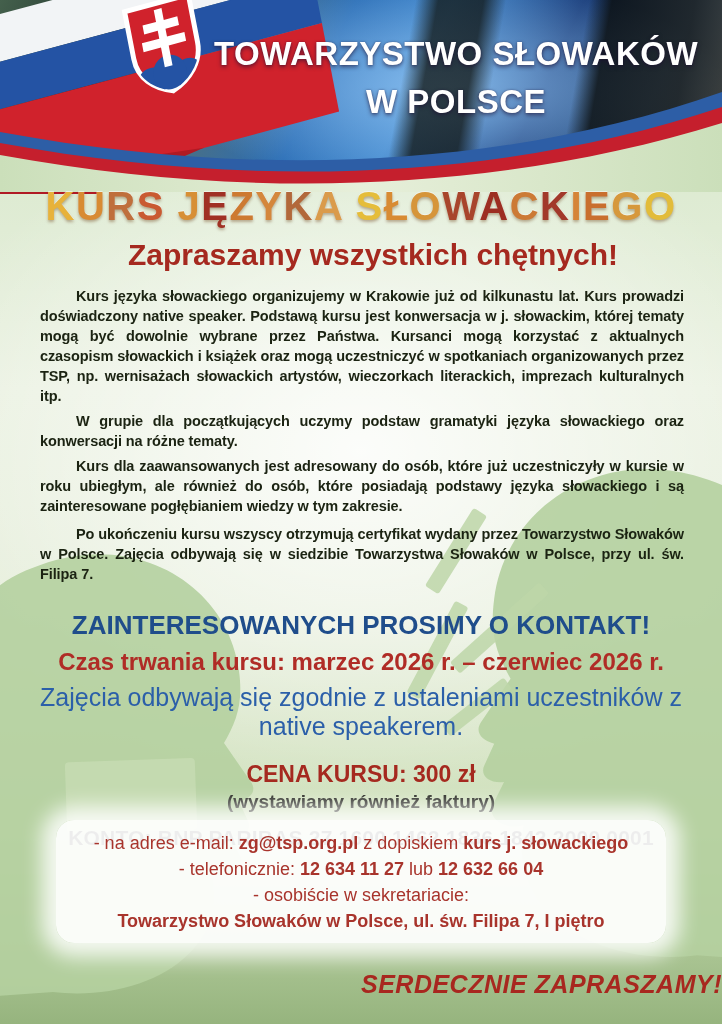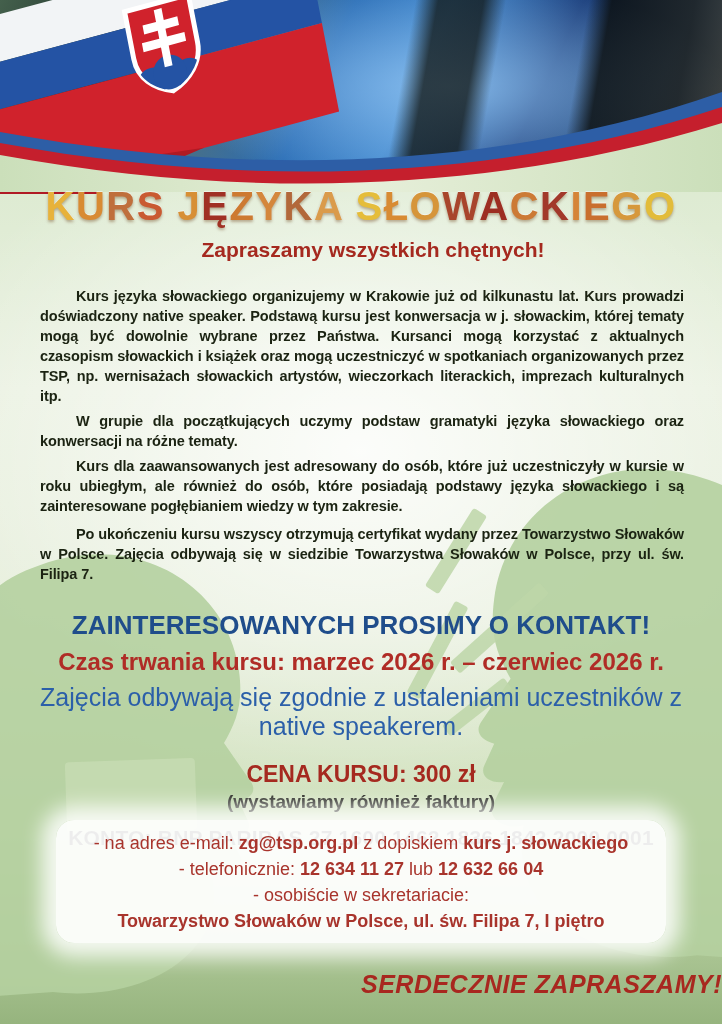--- a/index.html
+++ b/index.html
@@ -47,21 +47,21 @@
 
   
   .hero-title{
     position:absolute; left:0; right:0; top:184px;
     text-align:center; font-size:40px; font-weight:700; letter-spacing:1.5px;
     text-shadow:0 2px 3px rgba(101,52,10,.38), 0 -1px 0 rgba(255,255,255,.55);
     white-space:nowrap;
   }
   .hero-subtitle{
     position:absolute; left:0; right:0; top:238px;
-    text-align:center; font-size:21px; font-weight:700;
+    text-align:center; font-size:30px; font-weight:700;
     color:var(--c-dark-red,#a5291f);
     padding-left:24px;
   }
 
   
   .body-text{
     position:absolute; left:40px; right:38px; top:286px;
     color:var(--c-body-text,#1b2312);
     font-size:14.5px; font-weight:700; line-height:20px;
     text-align:justify; letter-spacing:-0.1px;
@@ -131,20 +131,24 @@
             </clipPath>
           <g clip-path="url(#shieldclip)">
             <circle cx="14" cy="76" r="15" fill="#2453a4"></circle>
             <circle cx="52" cy="76" r="15" fill="#2453a4"></circle>
             <circle cx="33" cy="70" r="17" fill="#2453a4"></circle>
           </g>
           <path fill="#ffffff" d="M29,6 h8 v12 h14 v9 h-14 v8 h18 v9 h-18 v20 h-8 v-20 h-18 v-9 h18 v-8 h-14 v-9 h14 Z"></path>
         </g>
       </g>
     </svg>
+    <div class="header-title">
+      <div>TOWARZYSTWO SŁOWAKÓW</div>
+      <div>W POLSCE</div>
+    </div>
     <svg class="curve-svg" width="722" height="106" viewBox="0 0 722 106">
       <path d="M0,46 C250,92 500,84 722,6 L722,106 L0,106 Z" fill="#2d5ea6"></path>
       <path d="M0,57 C250,103 500,95 722,21 L722,106 L0,106 Z" fill="#c51f2d"></path>
       <path d="M0,69 C250,115 500,106 722,37 L722,106 L0,106 Z" fill="url(#greenblend)"></path>
       <defs>
         <linearGradient id="greenblend" x1="0" y1="0" x2="1" y2="0">
           <stop offset="0" stop-color="#cbdfba"></stop>
           <stop offset="0.5" stop-color="#e7efda"></stop>
           <stop offset="1" stop-color="#cbdfba"></stop>
         </linearGradient>

